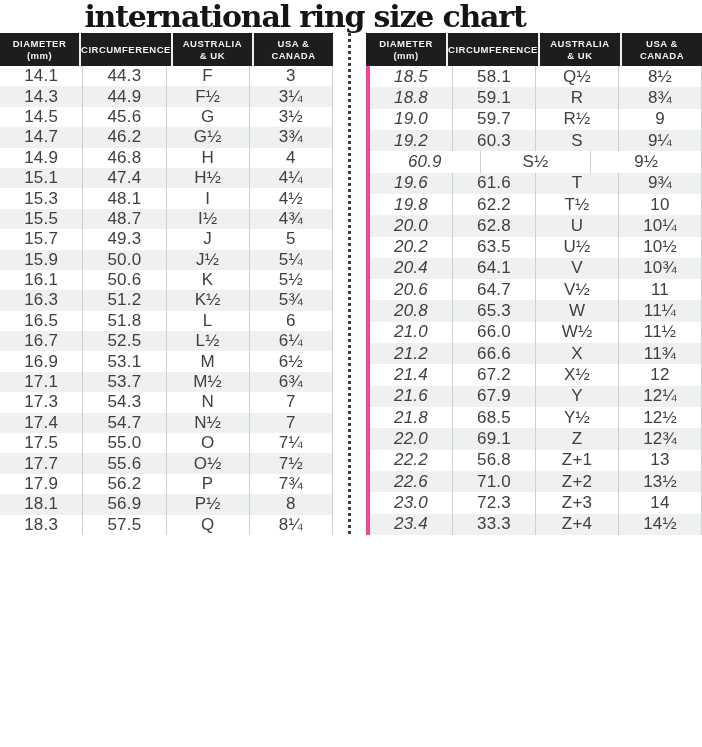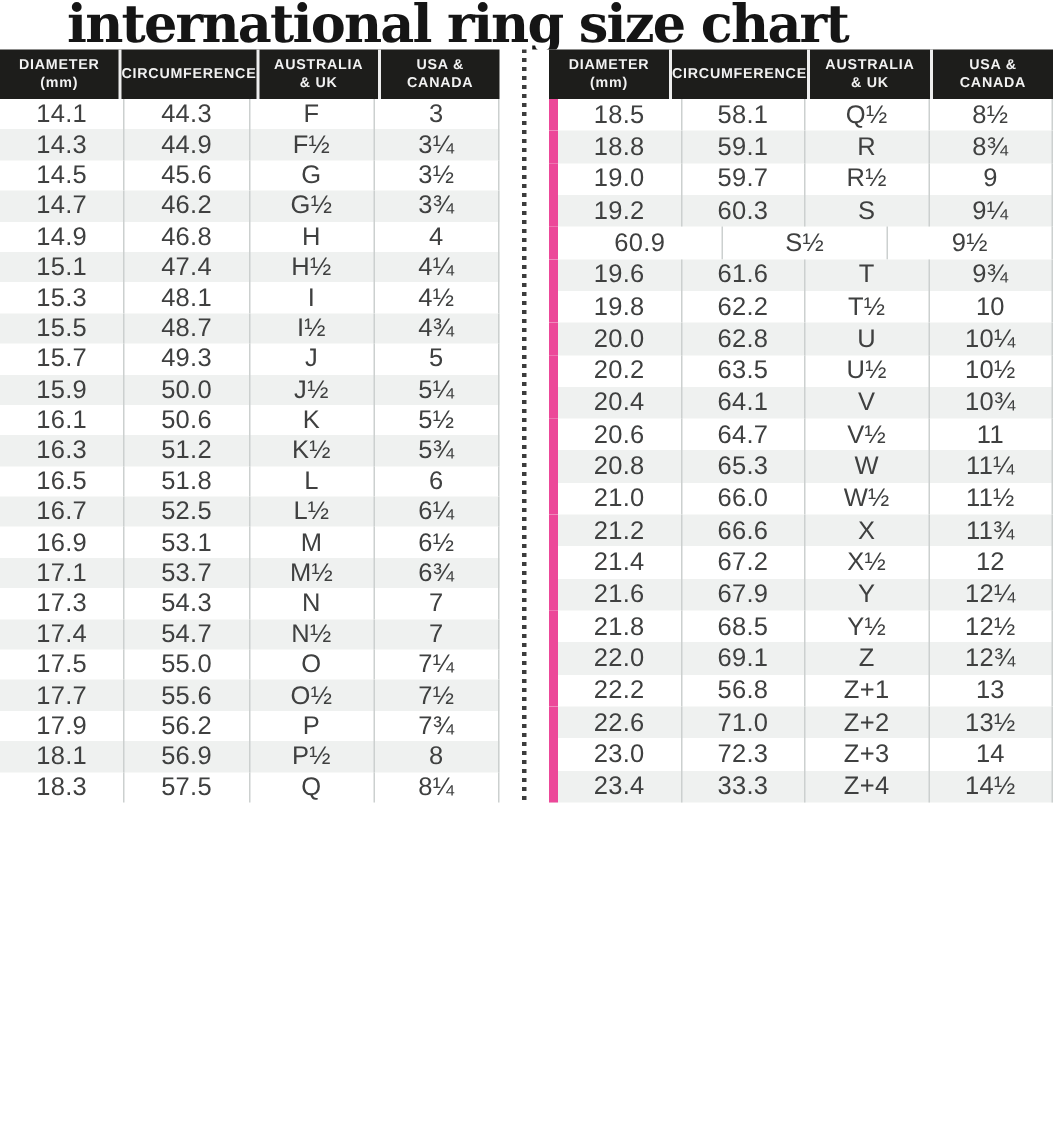--- a/index.html
+++ b/index.html
@@ -6,21 +6,21 @@
   html, body { width: 702px; height: 747px; background: #ffffff; overflow: hidden; }
   body { font-family: "Liberation Sans", sans-serif; }
 
   .title {
     height: 33px;
     line-height: 34px;
     text-align: center;
     padding-right: 92px;           
     font-family: "DejaVu Serif", serif;
     font-weight: 700;
-    font-size: 35px;
+    font-size: 30px;
     letter-spacing: -1.2px;
     color: #151515;
     white-space: nowrap;
     overflow: hidden;
   }
 
   .chart-area { display: flex; height: 502px; width: 702px; }
 
   .ring-table { display: flex; flex-direction: column; }
   .t-left  { width: 333px; }
@@ -37,21 +37,21 @@
   .th + .th { border-left: 2px solid #eeeeee; }
 
   .tbody { flex: 1; display: flex; flex-direction: column; justify-content: space-between; }
   .tr { flex: 1; display: flex; }
   .tr:nth-child(even) { background: #eff1f0; }
   .td {
     flex: 1; display: flex; align-items: center; justify-content: center;
     font-size: 17px; color: #3f4040; letter-spacing: 0.2px;
     border-right: 1px solid #ccd0cf;
   }
-  .t-right .td:first-child { border-left: 6px solid #ec4899; }
+  .t-right .td:first-child { border-left: 4px solid #ec4899; font-style: italic; }
 
   .divider { width: 33px; display: flex; justify-content: center; }
   .divider-dots {
     width: 3px; height: 100%;
     background: repeating-linear-gradient(
       to bottom,
       #3c3c3c 0px, #3c3c3c 2.6px,
       transparent 2.6px, transparent 6px
     );
   }

